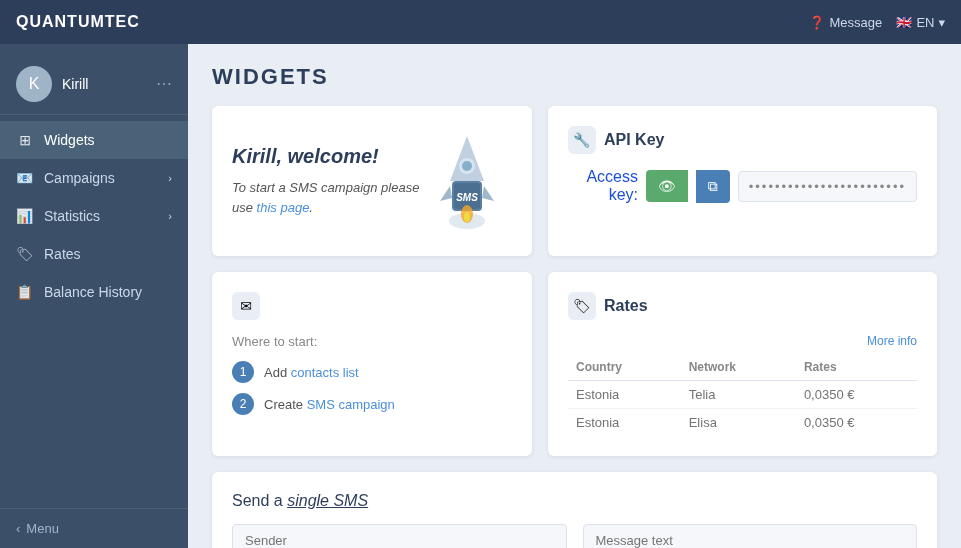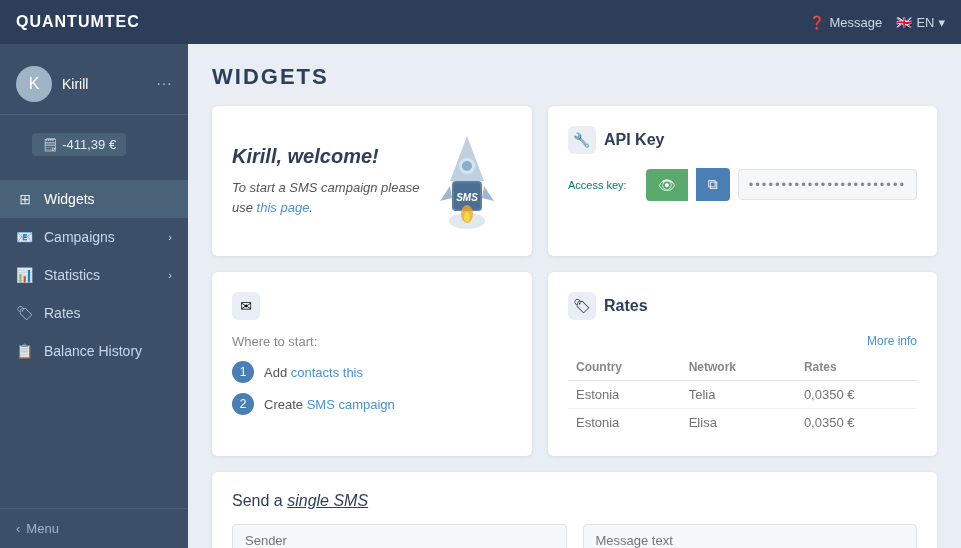--- a/index.html
+++ b/index.html
@@ -204,24 +204,24 @@
       font-weight: bold;
       color: #2c3e5a;
     }
     .api-key-row {
       display: flex;
       align-items: center;
       gap: 8px;
       margin-top: 8px;
     }
     .api-key-label {
-      font-size: 11px;
-      color: #0f766e;
+      font-size: 16px;
+      color: #1d4ed8;
       width: 70px;
-      text-align: left;
+      text-align: right;
     }
     .api-key-btn {
       background: #5aaa6e;
       border: none;
       border-radius: 4px 0 0 4px;
       color: #fff;
       padding: 8px 12px;
       cursor: pointer;
       font-size: 14px;
     }
@@ -376,26 +376,20 @@
 <div class="layout">
 
   <div class="sidebar">
     <div class="sidebar-user">
       <div class="avatar">
         <span>K</span>
       </div>
       <span class="sidebar-username">Kirill</span>
       <span class="sidebar-dots">···</span>
     </div>
-    <div style="padding: 8px 16px;">
-      <span class="sidebar-balance">
-        <span>🗒</span>
-        <span>-411,39 €</span>
-      </span>
-    </div>
     <nav class="sidebar-nav">
       <div class="nav-item active">
         <span class="nav-icon">⊞</span>
         <span>Widgets</span>
       </div>
       <div class="nav-item">
         <span class="nav-icon">📧</span>
         <span>Campaigns</span>
         <span class="nav-arrow">›</span>
       </div>
@@ -467,21 +461,21 @@
         </div>
       </div>
 
       <div class="widget-card">
         <div class="widget-header">
           <div class="widget-icon-circle">✉</div>
         </div>
         <p class="sms-where">Where to start:</p>
         <div class="sms-step">
           <div class="step-num">1</div>
-          <span>Add <a href="#">contacts this</a></span>
+          <span>Add <a href="#">contacts list</a></span>
         </div>
         <div class="sms-step">
           <div class="step-num">2</div>
           <span>Create <a href="#">SMS campaign</a></span>
         </div>
       </div>
 
       <div class="widget-card">
         <div class="widget-header">
           <div class="widget-icon-circle">🏷</div>

